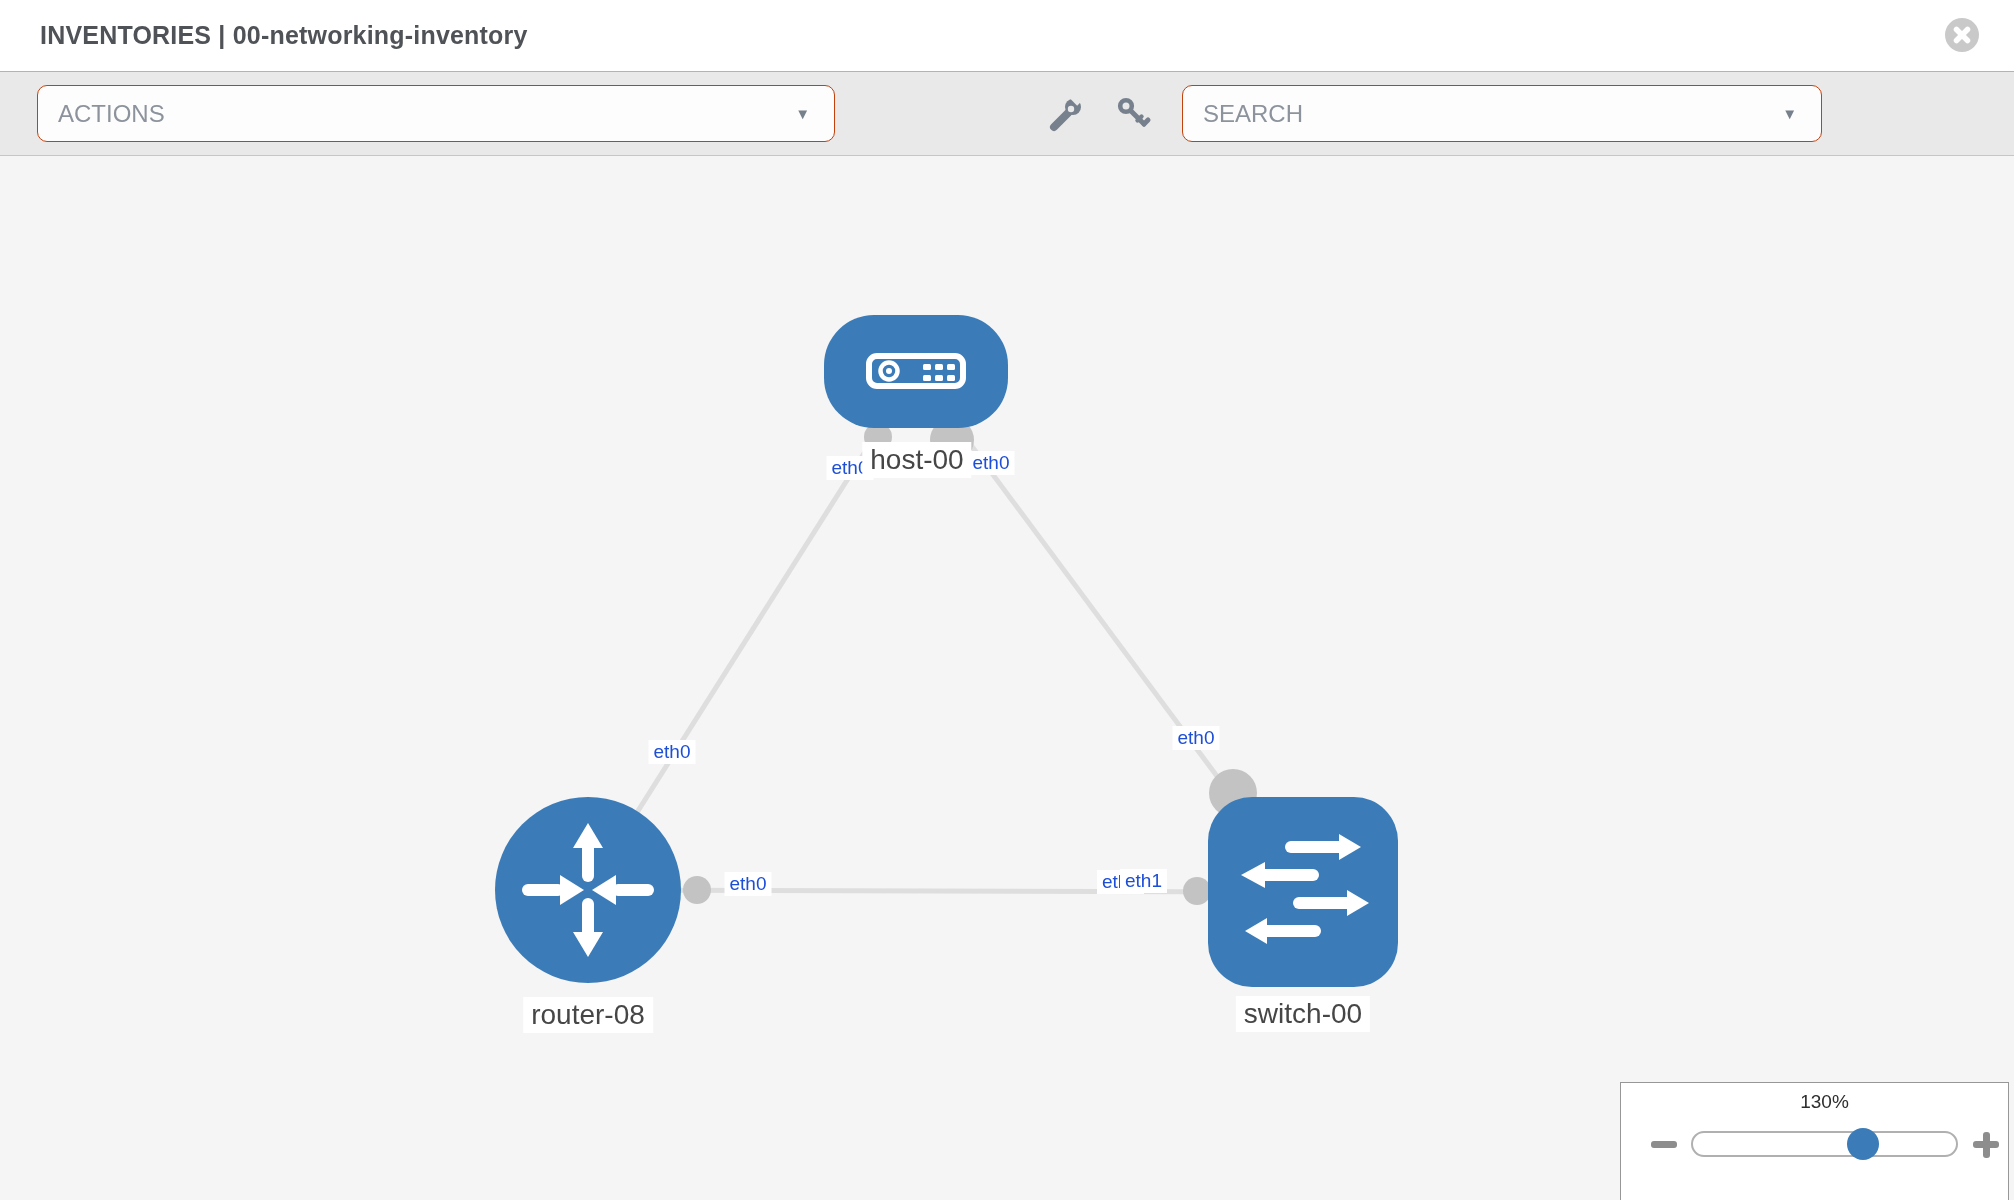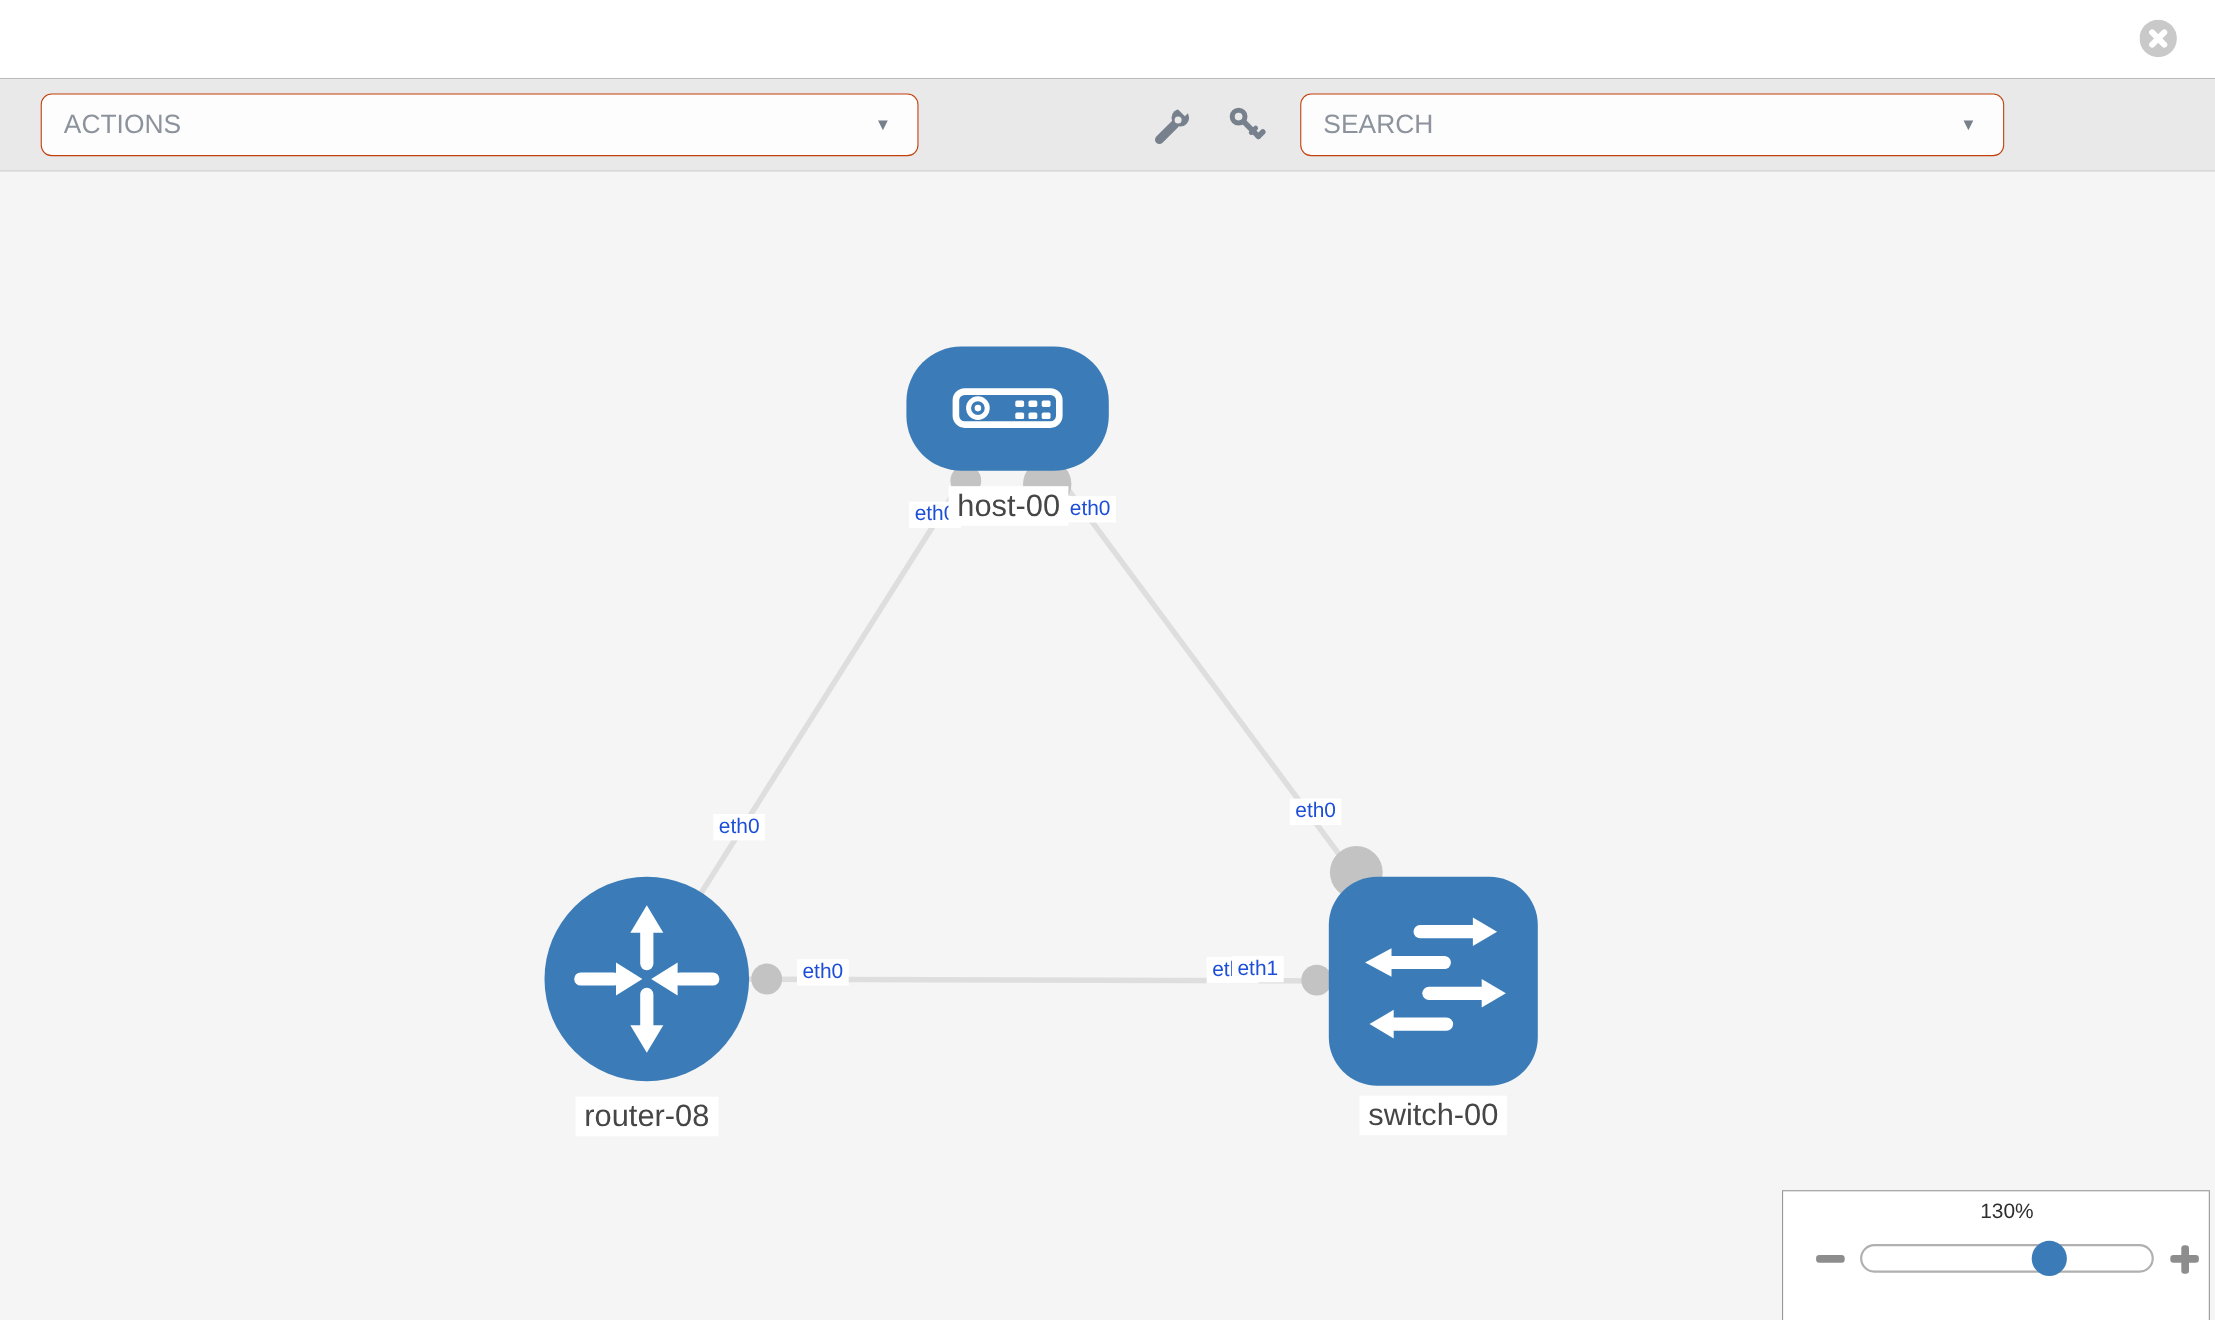--- a/index.html
+++ b/index.html
@@ -50,20 +50,21 @@
   .zoom-btn.plus{left:348px;}
   .hbar{position:absolute;left:4px;top:18px;width:26px;height:7px;border-radius:3px;background:#8d8d8d;}
   .vbar{position:absolute;left:13.5px;top:8.5px;width:7px;height:26px;border-radius:3px;background:#8d8d8d;}
 </style>
 </head>
 <body>
 
 <div class="screen">
 
   <div class="hdr">
+    <div class="hdr-title">INVENTORIES | 00-networking-inventory</div>
     <button class="close-btn">
       <svg width="34" height="34" viewBox="0 0 34 34">
         <circle cx="17" cy="17" r="17" fill="#c9c9c9"></circle>
         <line x1="11.5" y1="11.5" x2="22.5" y2="22.5" stroke="#ffffff" stroke-width="5.5" stroke-linecap="round"></line>
         <line x1="11.5" y1="22.5" x2="22.5" y2="11.5" stroke="#ffffff" stroke-width="5.5" stroke-linecap="round"></line>
       </svg>
     </button>
   </div>
 
   <div class="tbar">

